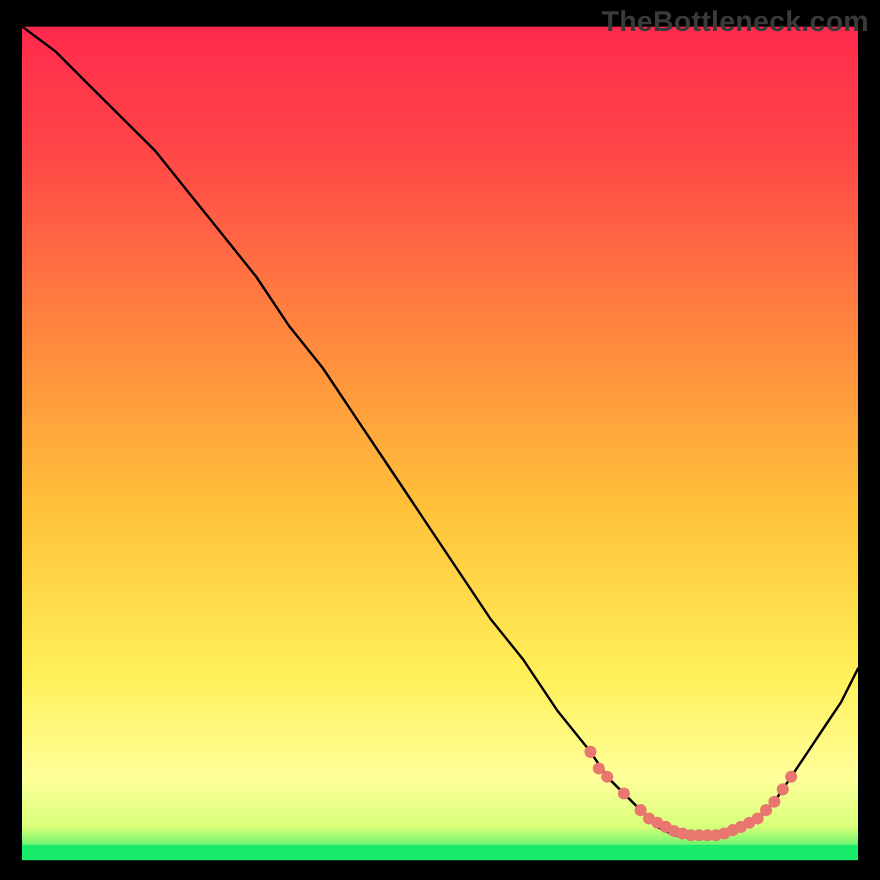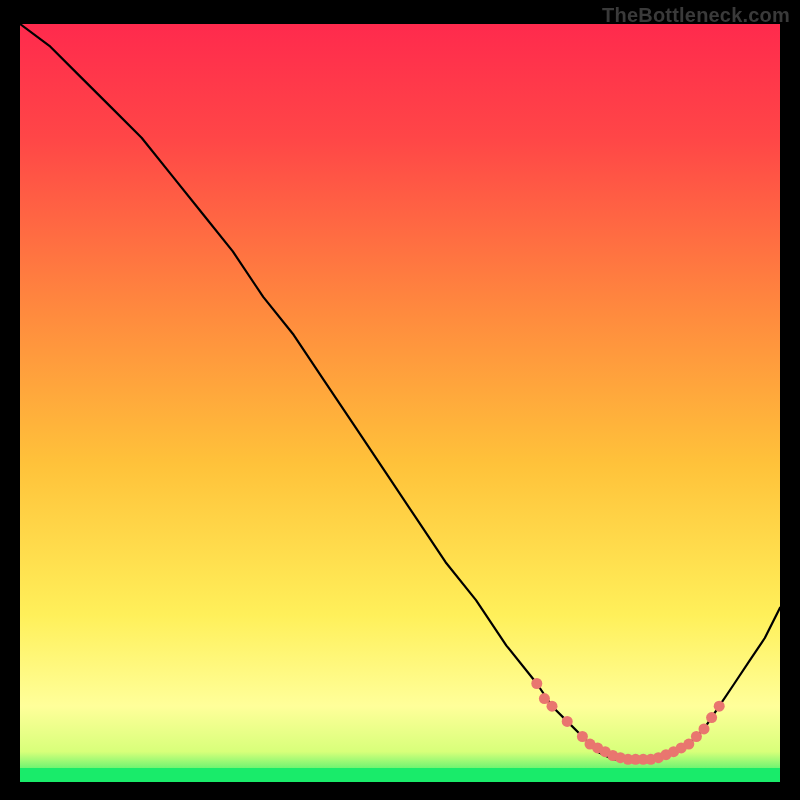--- a/index.html
+++ b/index.html
@@ -15,21 +15,21 @@
     position: relative;
     width: 800px;
     height: 800px;
     background: #000;
   }
   .attribution {
     position: absolute;
     top: 4px;
     right: 10px;
     color: #3a3a3a;
-    font-size: 20px;
+    font-size: 26px;
     font-weight: 600;
     letter-spacing: 0.2px;
     z-index: 20;
   }
   .plot-outer {
     position: absolute;
     left: 20px;
     top: 24px;
     width: 760px;
     height: 758px;

